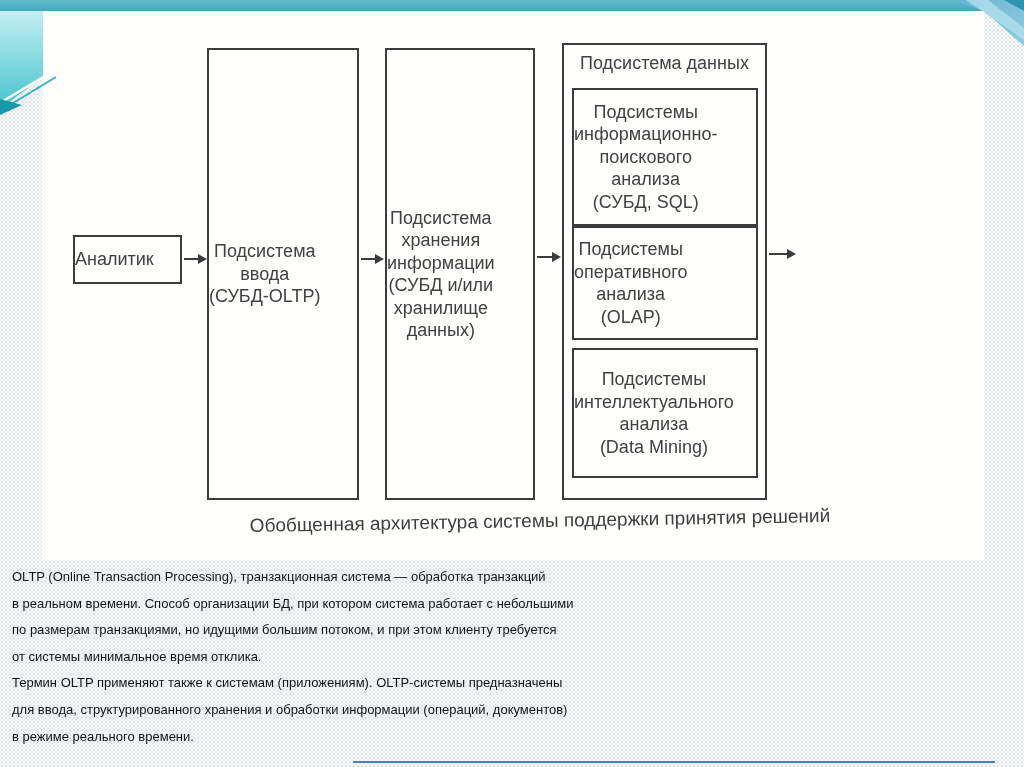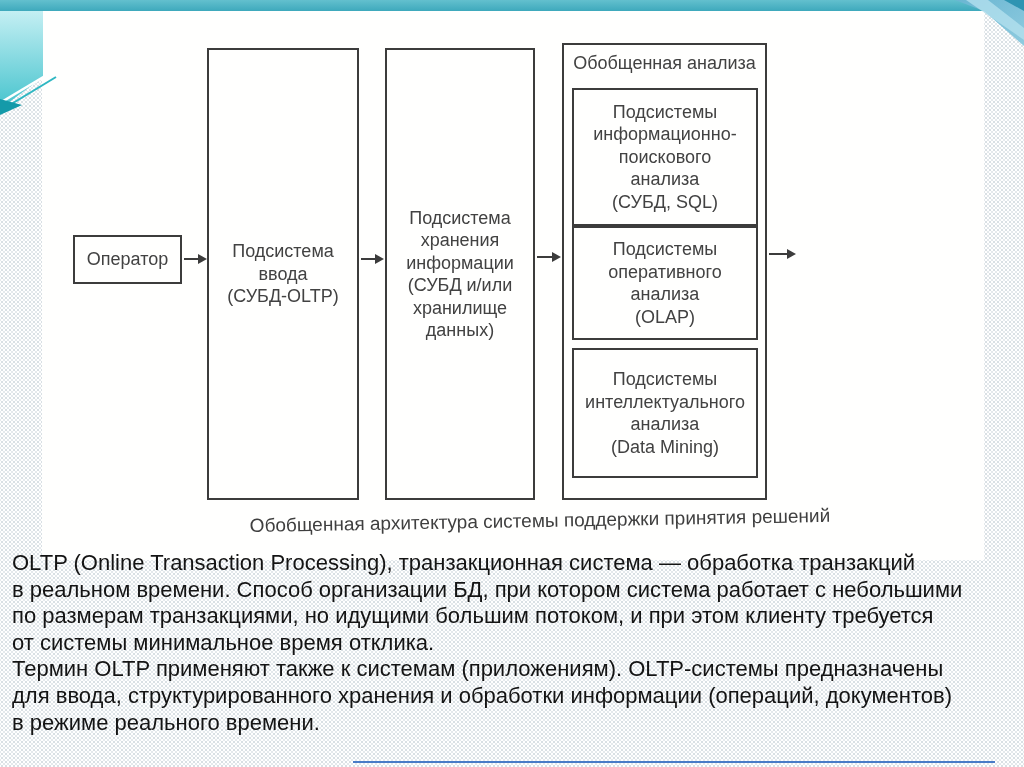--- a/index.html
+++ b/index.html
@@ -20,40 +20,40 @@
   .scan-white{position:absolute;left:42px;top:11px;width:942px;height:549px;background:#fffffe;}
   .top-bar{position:absolute;left:0;top:0;width:1024px;height:11px;
     background:linear-gradient(#63c0ce,#3ea9bc);}
   .svg-decor{position:absolute;}
   .bottom-line{position:absolute;left:353px;top:761px;width:642px;height:2px;background:#4a7cc7;}
 
   
   .diagram{position:absolute;left:0;top:0;width:1024px;height:767px;color:#3e3e3e;}
   .dbox{
     position:absolute;border:2px solid #3c3c3c;box-sizing:border-box;
-    display:flex;align-items:center;justify-content:center;text-align:center;
+    display:flex;align-items:center;text-align:center;
     background:transparent;
   }
   .dlabel{white-space:pre-line;font-size:18px;line-height:22.5px;color:#424242;}
   .analysis-outer{align-items:flex-start;justify-content:center;}
   .analysis-title{margin-top:8px;font-size:18px;color:#424242;}
   .harrow{position:absolute;height:0;border-top:2px solid #3c3c3c;}
   .harrow::after{
     content:"";position:absolute;right:-9px;top:-6px;width:0;height:0;
     border-left:9px solid #3c3c3c;border-top:5px solid transparent;border-bottom:5px solid transparent;
   }
   .caption{
     position:absolute;left:180px;top:510px;width:720px;text-align:center;
     font-size:19px;color:#3f3f3f;transform:rotate(-1deg);
   }
 
   
   .body-text{
-    position:absolute;left:12px;top:550px;width:1000px;
-    font-size:22px;line-height:26.6px;color:#141414;white-space:pre-line;
+    position:absolute;left:12px;top:564px;width:1000px;
+    font-size:13px;line-height:26.6px;color:#141414;white-space:pre-line;
   }
 </style>
 </head>
 <body>
 
 <div class="slide">
 
   <div class="texture"></div>
   <div class="scan-white"></div>
   <div class="top-bar"></div>
@@ -79,21 +79,21 @@
       </linearGradient>
     </defs>
     <polygon points="15,0 84,0 84,46 44,11" fill="url(#gR)"></polygon>
     <polygon points="26,0 48,0 84,28 84,40" fill="#b3e0ee" opacity="0.8"></polygon>
     <polygon points="64,0 84,0 84,11" fill="#2e94b2"></polygon>
   </svg>
 
   <div class="diagram">
 
     <div class="dbox" style="left:73px;top:235px;width:109px;height:49px">
-      <span class="dlabel">Оператор</span>
+      <span class="dlabel">Аналитик</span>
     </div>
 
     <div class="harrow" style="left:184px;top:258px;width:14px"></div>
 
     <div class="dbox" style="left:207px;top:48px;width:152px;height:452px">
       <span class="dlabel">Подсистема
 ввода
 (СУБД-OLTP)</span>
     </div>
 
@@ -104,21 +104,21 @@
 хранения
 информации
 (СУБД и/или
 хранилище
 данных)</span>
     </div>
 
     <div class="harrow" style="left:537px;top:256px;width:15px"></div>
 
     <div class="dbox analysis-outer" style="left:562px;top:43px;width:205px;height:457px">
-      <span class="analysis-title">Обобщенная анализа</span>
+      <span class="analysis-title">Подсистема данных</span>
     </div>
 
     <div class="dbox" style="left:572px;top:88px;width:186px;height:138px">
       <span class="dlabel">Подсистемы
 информационно-
 поискового
 анализа
 (СУБД, SQL)</span>
     </div>
 

